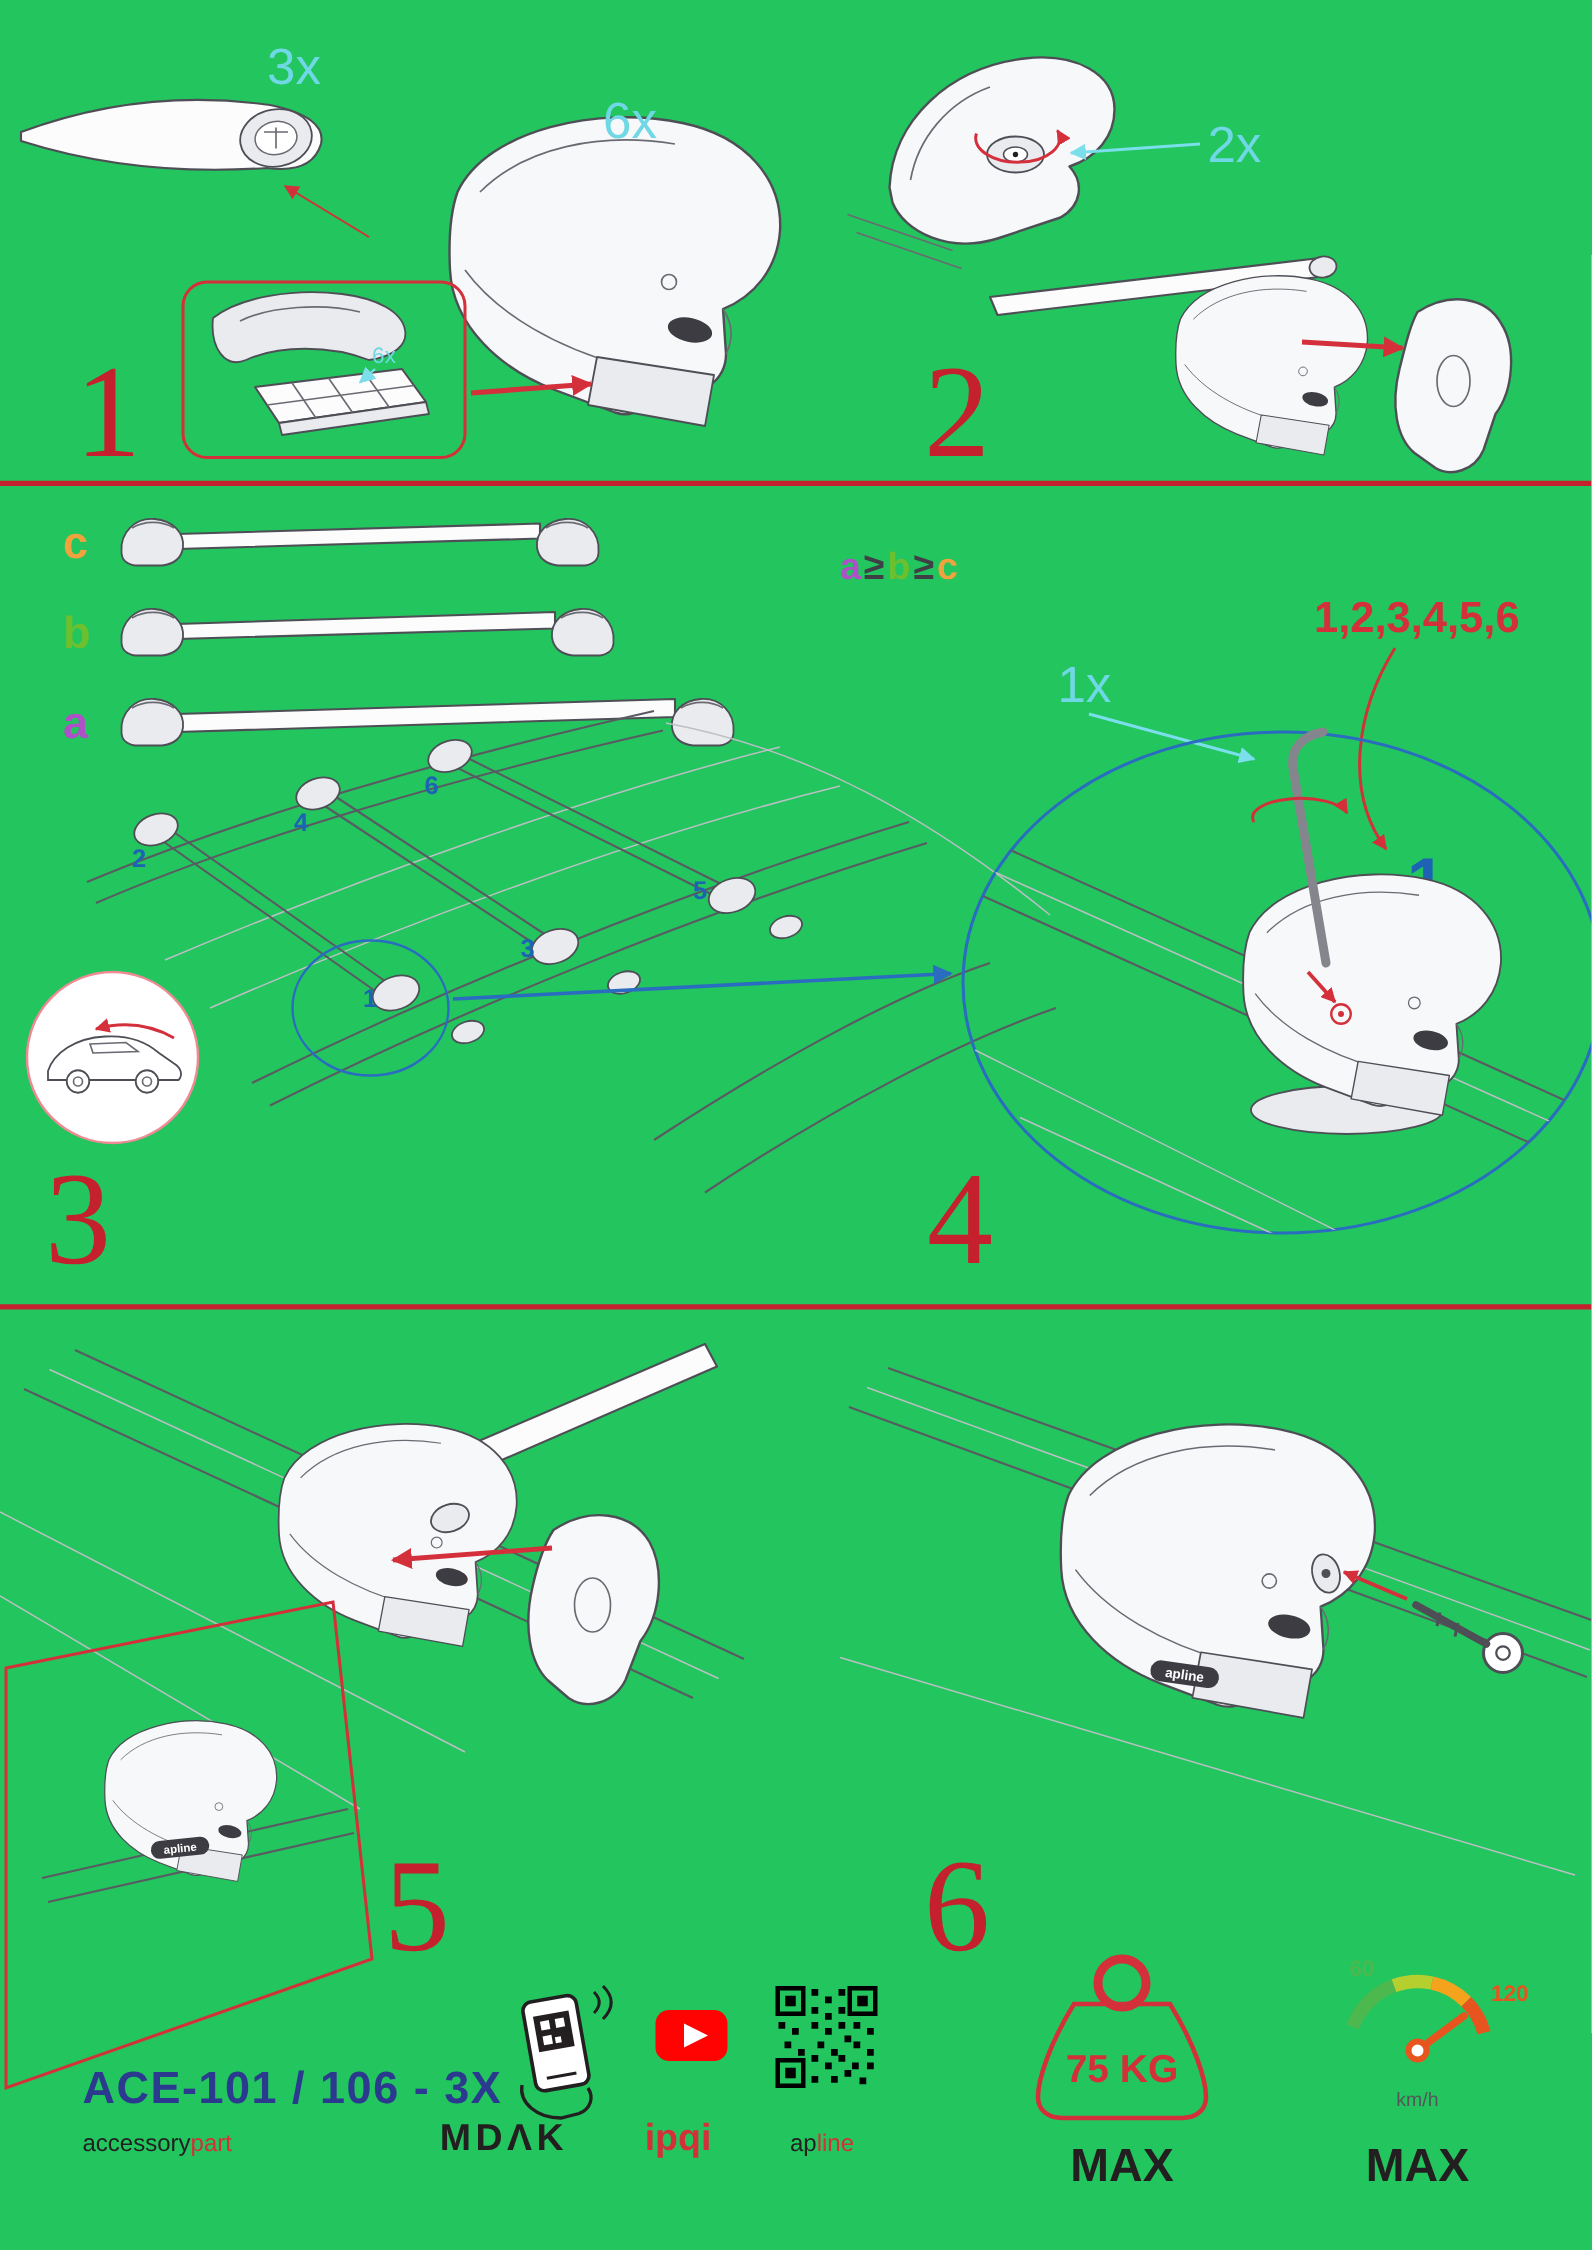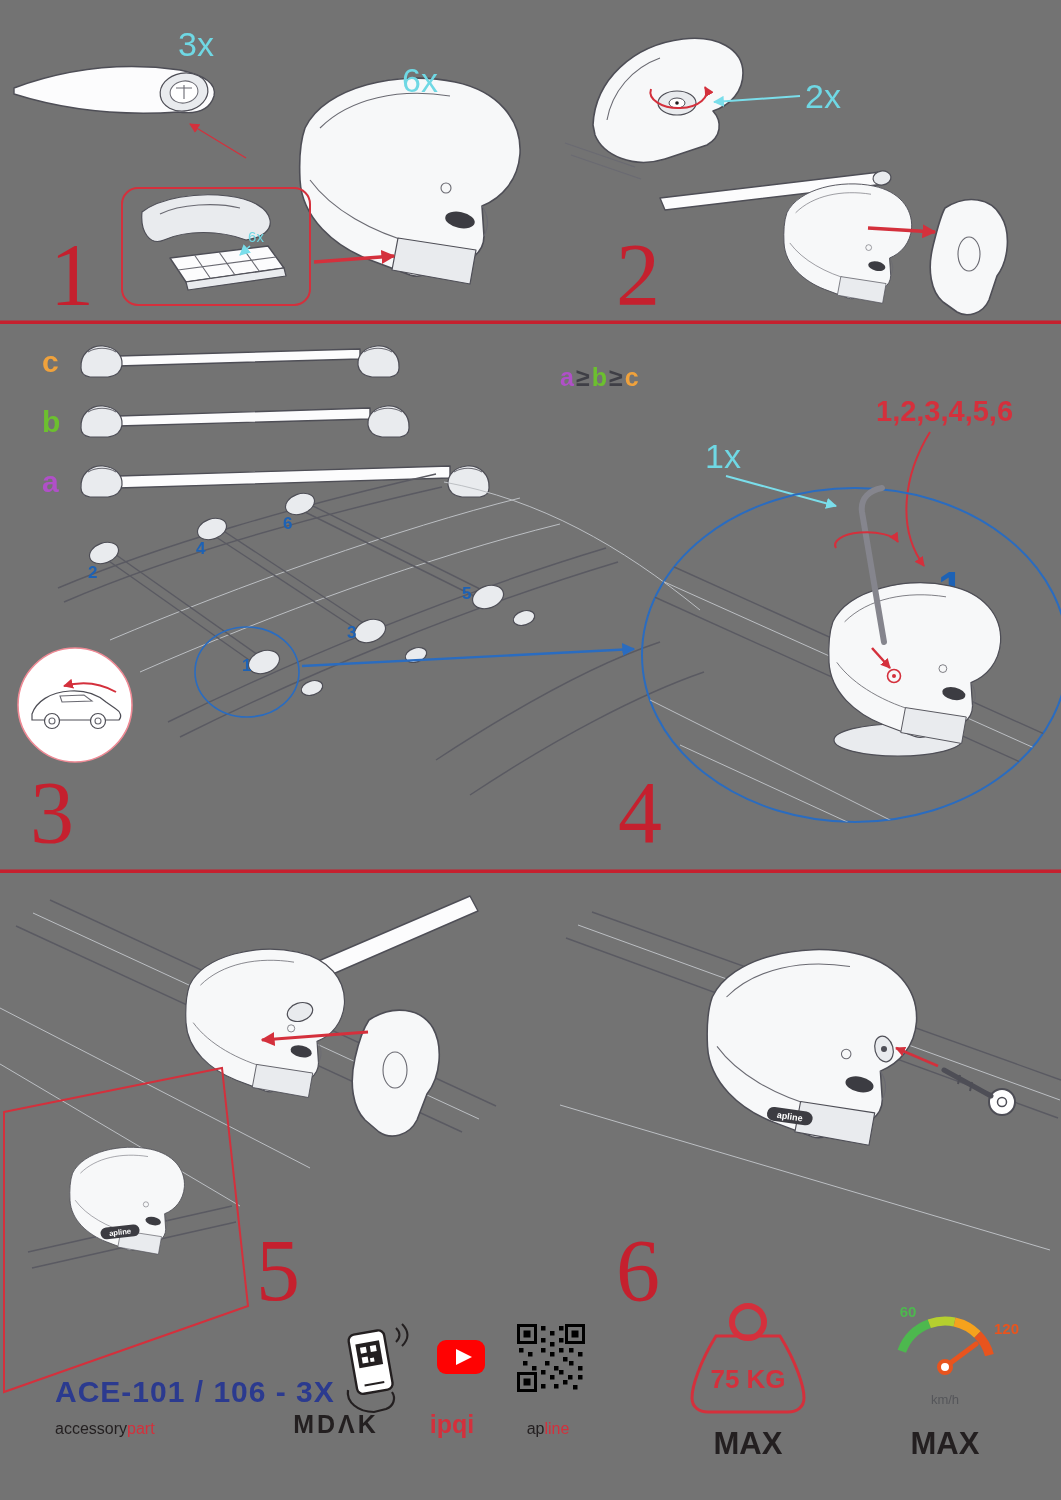--- a/index.html
+++ b/index.html
@@ -1,17 +1,17 @@
 <!DOCTYPE html>
 <html><head>
 <meta charset="utf-8">
 <style>
   *{box-sizing:border-box}
   body{margin:0;background:#fff;font-family:"Liberation Sans",sans-serif}
-  .sheet{position:relative;width:1061px;height:1500px;background:#737373;overflow:hidden}
+  .sheet{position:relative;width:1061px;height:1500px;background:#22c55e;overflow:hidden}
   svg{position:absolute;left:0;top:0}
   text{font-family:"Liberation Sans",sans-serif}
   .body{fill:#f7f8f9;stroke:#4e4e56;stroke-width:1.6;stroke-linejoin:round}
   .part{fill:#e9ebee;stroke:#4e4e56;stroke-width:1.2;stroke-linejoin:round}
   .bar{fill:#fcfcfd;stroke:#4e4e56;stroke-width:1.4;stroke-linejoin:round}
   .ln{fill:none;stroke:#6a6a72;stroke-width:1.1}
   .ln2{fill:none;stroke:#bcbfc3;stroke-width:1}
   .rail{fill:none;stroke:#5a5a62;stroke-width:1.4}
   .redl{fill:none;stroke:#d4303c}
   .bluel{fill:none;stroke:#2a6cc0}

